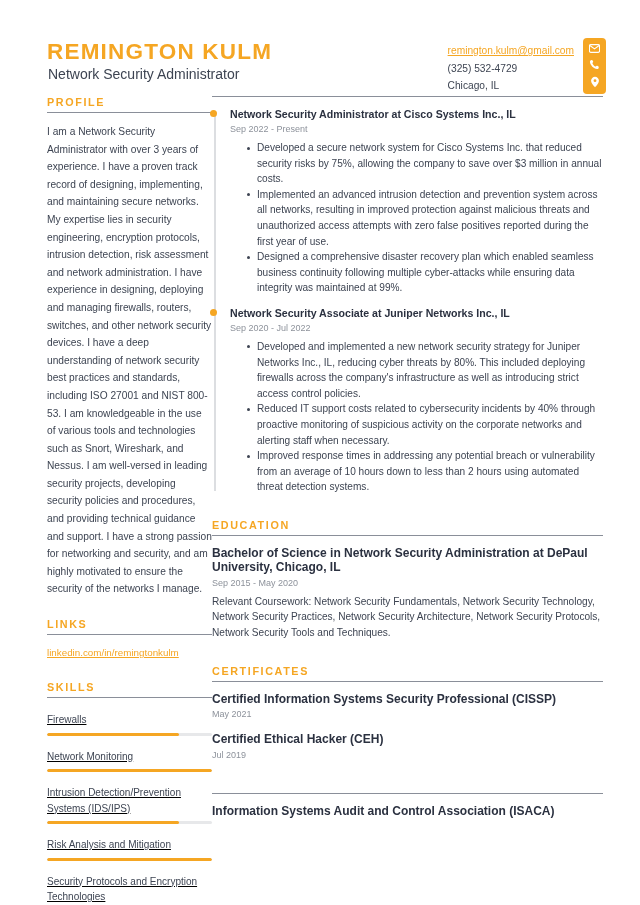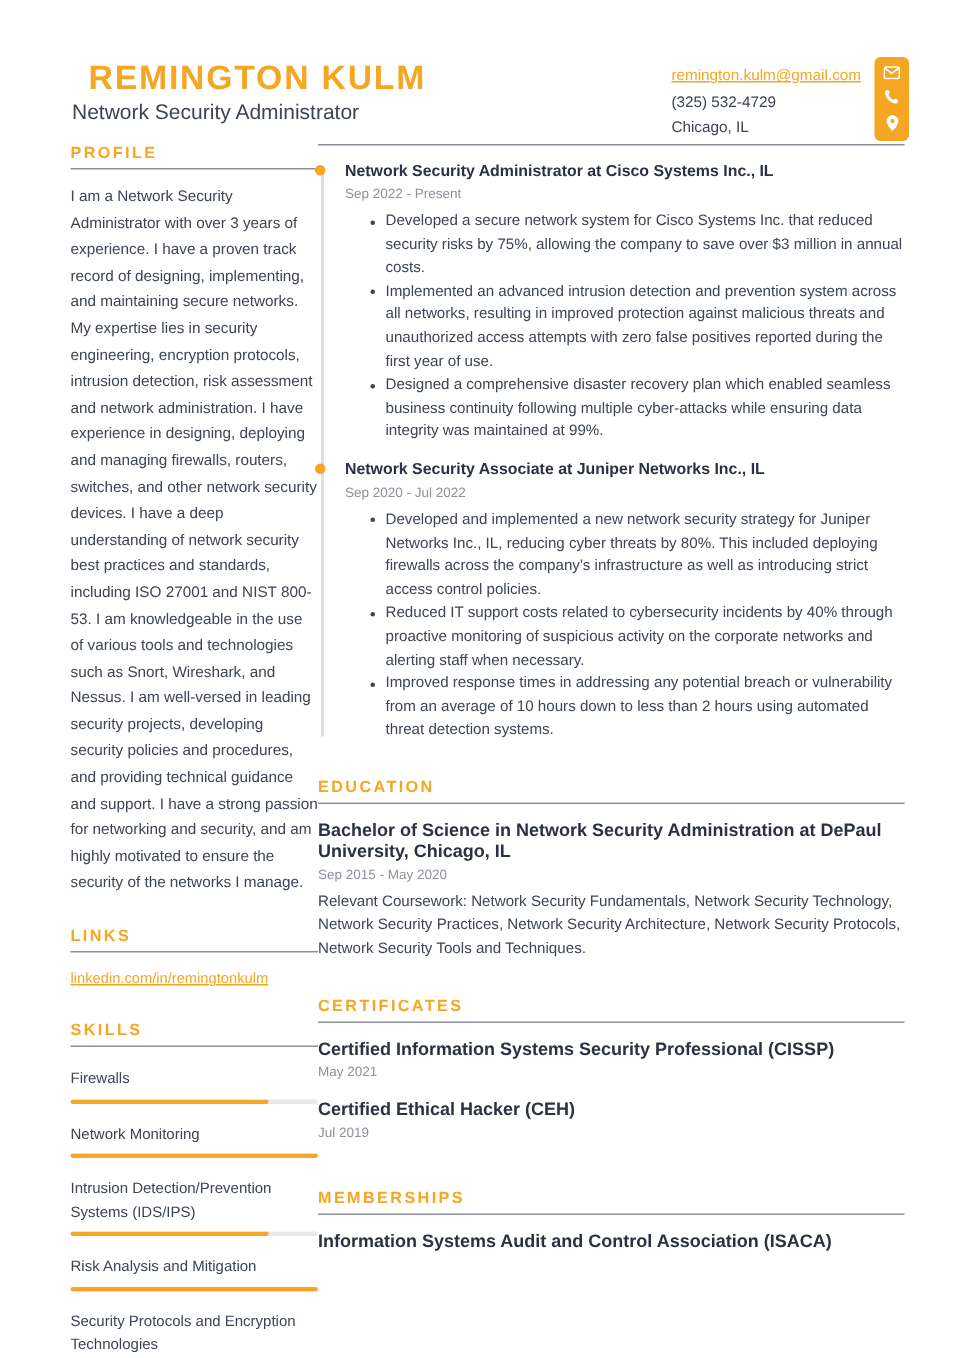--- a/index.html
+++ b/index.html
@@ -30,21 +30,20 @@
   .name {
     position: absolute;
     left: 47px;
     top: 41px;
     font-size: 22.5px;
     font-weight: bold;
     letter-spacing: 1.2px;
     color: #F5A623;
     line-height: 1;
     white-space: nowrap;
-    margin-left: 12px;
   }
   .job-title {
     position: absolute;
     left: 48px;
     top: 67px;
     font-size: 14px;
     color: #3d4452;
     line-height: 1;
     white-space: nowrap;
   }
@@ -125,20 +124,21 @@
   .link-item {
     font-size: 9.8px;
     color: #F5A623;
     text-decoration: underline;
     line-height: 16px;
     display: block;
   }
   .skill {
     margin-bottom: 0;
     padding-top: 4px;
+    text-decoration: underline;
   }
   .skill-name {
     font-size: 10px;
     color: #3d4452;
     line-height: 15.5px;
     padding-bottom: 5px;
   }
   .skill-bar {
     height: 3px;
     width: 100%;
@@ -379,21 +379,20 @@
             <div class="entry">
               <div class="entry-heading">Certified Ethical Hacker (CEH)</div>
               <div class="entry-date">Jul 2019</div>
             </div>
           </div>
       </div>
 
       <div class="gap-md"></div>
 
       <div class="section">
-        <div class="section-title">MEMBERSHIPS</div>
         <div class="section-rule"></div>
         <div id="memberships-list">
             <div class="entry">
               <div class="entry-heading">Information Systems Audit and Control Association (ISACA)</div>
             </div>
           </div>
       </div>
 
     </div>
   </div>

